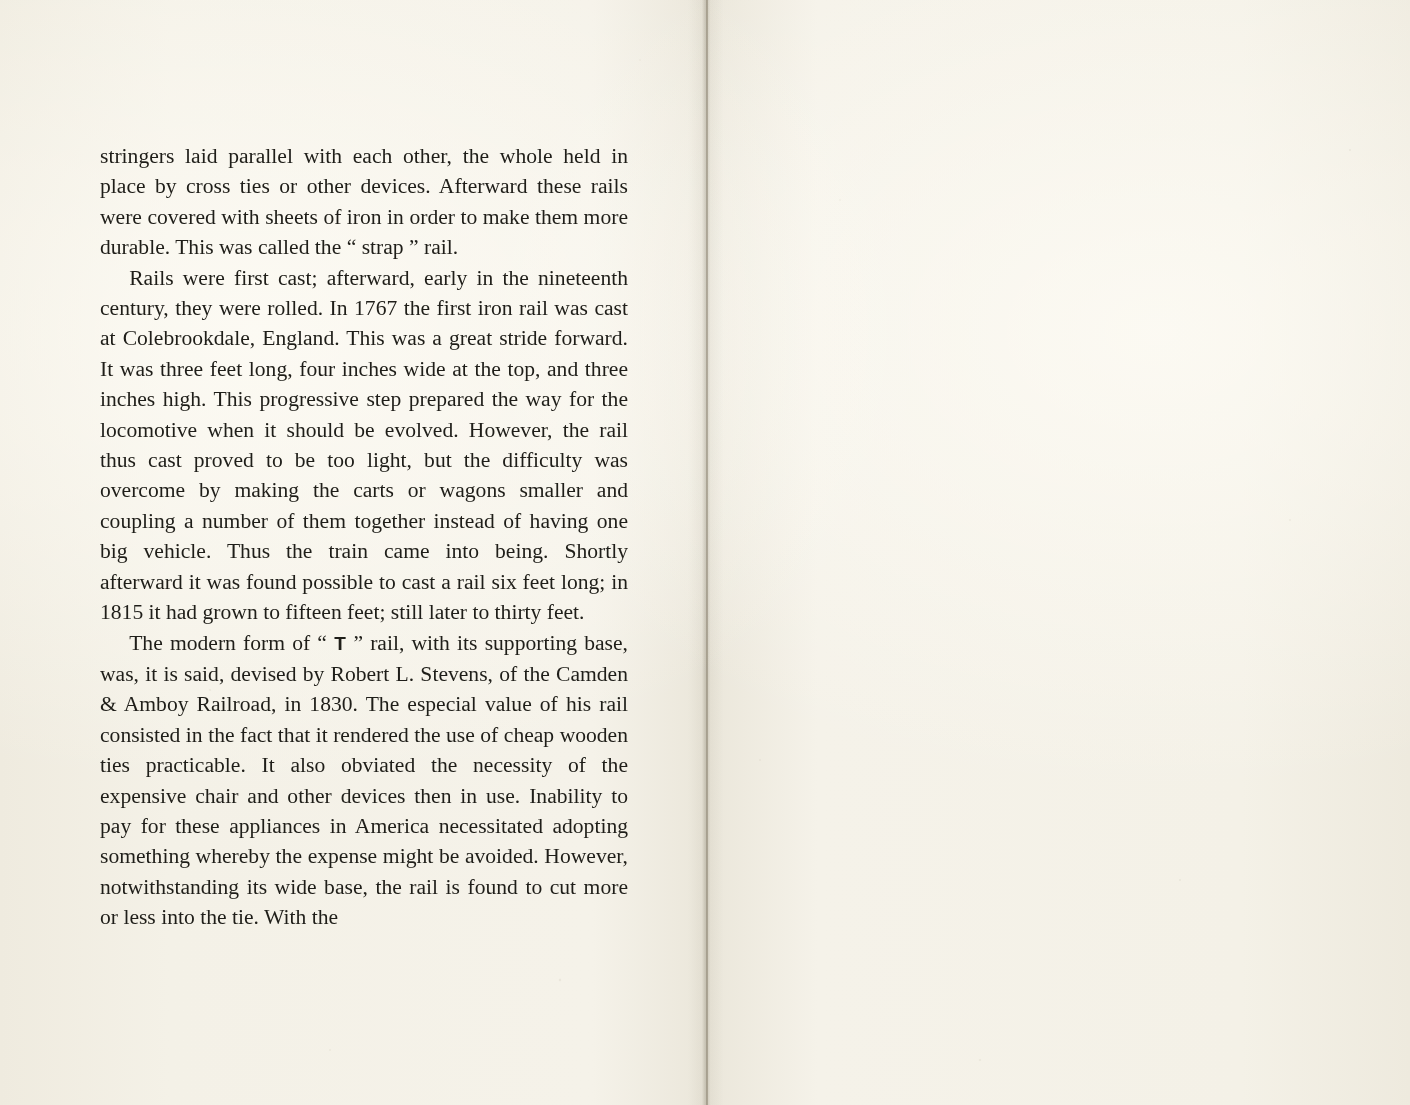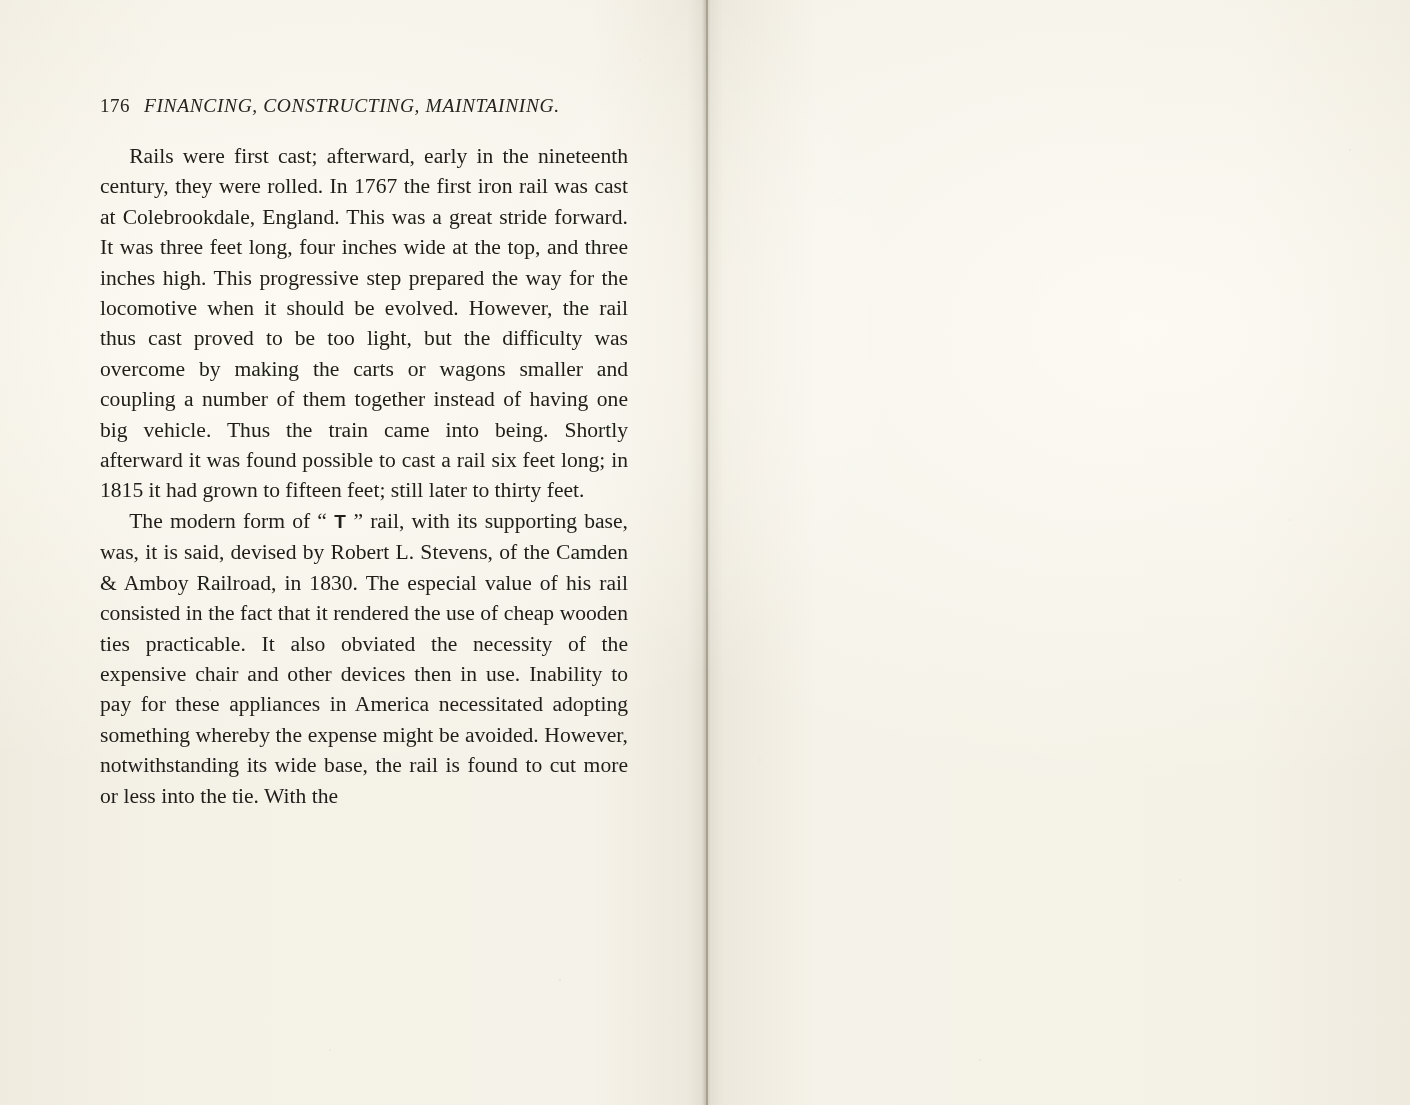--- a/index.html
+++ b/index.html
@@ -134,25 +134,23 @@
       <circle cx="640" cy="60" r="0.8"></circle>
         <circle cx="760" cy="760" r="0.9"></circle>
     </g>
   </svg>
 
   <div class="gutter-shadow"></div>
   <div class="gutter-line"></div>
 
   <div class="page page-left">
 
-    <div class="running-head rh-left">
-      <span class="folio folio-left">176</span><span>FINANCING, CONSTRUCTING, MAINTAINING.</span>
-    </div>
 
     <div class="textblock tb-left">
+      <p class="no-indent">stringers laid parallel with each other, the whole held in place by cross ties or other devices. Afterward these rails were covered with sheets of iron in order to make them more durable. This was called the “ strap ” rail.</p>
       <p>Rails were first cast; afterward, early in the nineteenth century, they were rolled. In 1767 the first iron rail was cast at Colebrookdale, England. This was a great stride forward. It was three feet long, four inches wide at the top, and three inches high. This progressive step prepared the way for the locomotive when it should be evolved. However, the rail thus cast proved to be too light, but the difficulty was overcome by making the carts or wagons smaller and coupling a number of them together instead of having one big vehicle. Thus the train came into being. Shortly afterward it was found possible to cast a rail six feet long; in 1815 it had grown to fifteen feet; still later to thirty feet.</p>
       <p><span>The modern form of “ </span><span class="tletter">T</span><span> ” rail, with its supporting base, was, it is said, devised by Robert L. Stevens, of the Camden &amp; Amboy Railroad, in 1830. The especial value of his rail consisted in the fact that it rendered the use of cheap wooden ties practicable. It also obviated the necessity of the expensive chair and other devices then in use. Inability to pay for these appliances in America necessitated adopting something whereby the expense might be avoided. However, notwithstanding its wide base, the rail is found to cut more or less into the tie. With the</span></p>
     </div>
   </div>
 
   <div class="page page-right">
 
     
 
     

